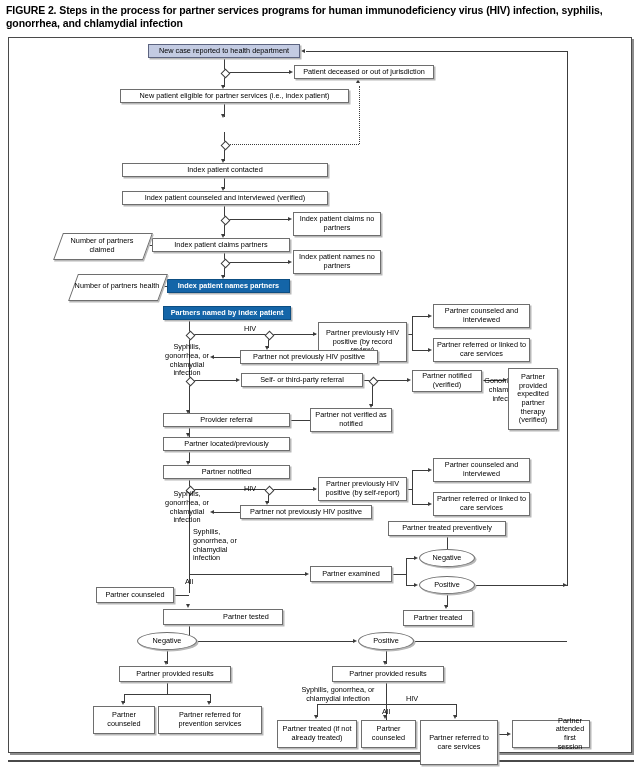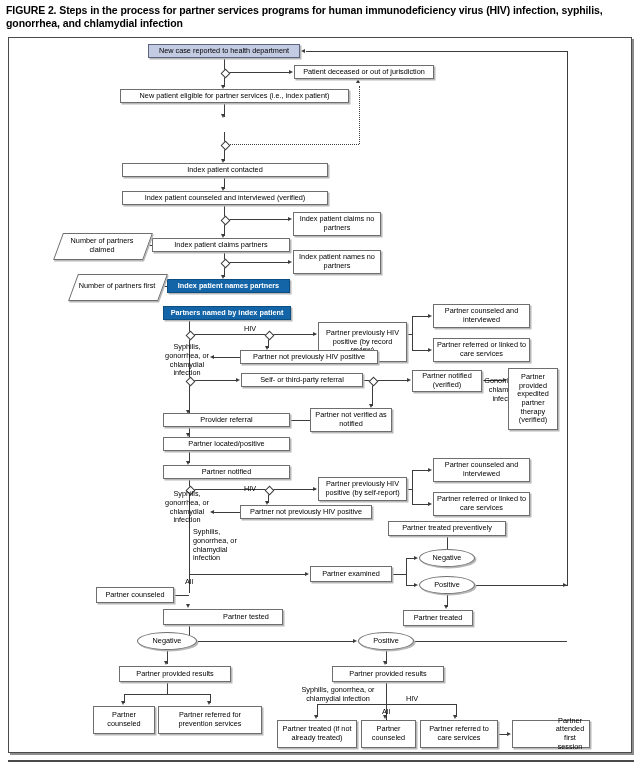--- a/index.html
+++ b/index.html
@@ -168,21 +168,21 @@
   <div class="node" style="left:293px;top:250px;width:88px;height:24px;">Index patient names no partners</div>
 
   <div class="ln lnv" style="left:224px;top:265px;height:12px;"></div>
   <div class="ar d" style="left:221.4px;top:275px;"></div>
   <div class="node blue" style="left:167px;top:279px;width:123px;height:14px;">Index patient names partners</div>
 
   <div class="ln lnh" style="left:143px;top:286px;width:24px;"></div>
   <div class="ar l" style="left:139px;top:283.5px;"></div>
   <div class="para" style="left:73px;top:274px;width:88px;height:25px;">
     <span class="skew"></span>
-    <span class="ptxt">Number of partners first</span>
+    <span class="ptxt">Number of partners health</span>
   </div>
 
   <div class="node blue" style="left:163px;top:306px;width:128px;height:14px;">Partners named by index patient</div>
 
   <div class="ln lnv" style="left:189px;top:320px;height:93px;"></div>
 
   <div class="dia" style="left:186.5px;top:331.5px;"></div>
   <div class="ln lnh" style="left:192px;top:334px;width:124px;"></div>
   <div class="lbl" style="left:236px;top:325px;width:28px;">HIV</div>
   <div class="dia" style="left:265.5px;top:331.5px;"></div>
@@ -226,21 +226,21 @@
   <div class="ar d" style="left:369.4px;top:404px;"></div>
   <div class="node" style="left:310px;top:408px;width:82px;height:24px;">Partner not verified as notified</div>
   <div class="ln lnh" style="left:270px;top:420px;width:40px;"></div>
   <div class="ar l" style="left:266px;top:417.5px;"></div>
 
   <div class="ar d" style="left:186.4px;top:410px;"></div>
   <div class="node" style="left:163px;top:413px;width:127px;height:14px;">Provider referral</div>
 
   <div class="ln lnv" style="left:189px;top:427px;height:10px;"></div>
   <div class="ar d" style="left:186.4px;top:433px;"></div>
-  <div class="node" style="left:163px;top:437px;width:127px;height:14px;">Partner located/positive</div>
+  <div class="node" style="left:163px;top:437px;width:127px;height:14px;">Partner located/previously</div>
 
   <div class="ln lnv" style="left:189px;top:451px;height:12px;"></div>
   <div class="ar d" style="left:186.4px;top:461px;"></div>
   <div class="node" style="left:163px;top:465px;width:127px;height:14px;">Partner notified</div>
 
   <div class="ln lnv" style="left:189px;top:479px;height:114px;"></div>
 
   <div class="dia" style="left:186.5px;top:486.5px;"></div>
   <div class="ln lnh" style="left:192px;top:489px;width:124px;"></div>
   <div class="lbl" style="left:236px;top:485px;width:28px;">HIV</div>
@@ -334,18 +334,18 @@
   <div class="ln lnv" style="left:386px;top:682px;height:39px;"></div>
   <div class="ln lnh" style="left:317px;top:704px;width:139px;"></div>
   <div class="ln lnv" style="left:317px;top:704px;height:13px;"></div>
   <div class="ar d" style="left:314.4px;top:715px;"></div>
   <div class="ar d" style="left:383.4px;top:715px;"></div>
   <div class="ln lnv" style="left:456px;top:704px;height:13px;"></div>
   <div class="ar d" style="left:453.4px;top:715px;"></div>
 
   <div class="node" style="left:277px;top:720px;width:80px;height:28px;">Partner treated (if not already treated)</div>
   <div class="node" style="left:361px;top:720px;width:55px;height:28px;">Partner counseled</div>
-  <div class="node" style="left:420px;top:720px;width:78px;height:28px;">Partner referred to care services</div>
+  <div class="node" style="left:420px;top:720px;width:78px;height:45px;">Partner referred to care services</div>
   <div class="ln lnh" style="left:498px;top:734px;width:10px;"></div>
   <div class="ar r" style="left:507px;top:731.5px;"></div>
   <div class="node" style="left:512px;top:720px;width:78px;height:28px;padding-left:40px;">Partner attended first session</div>
 
 </div>
 
 </body></html>

